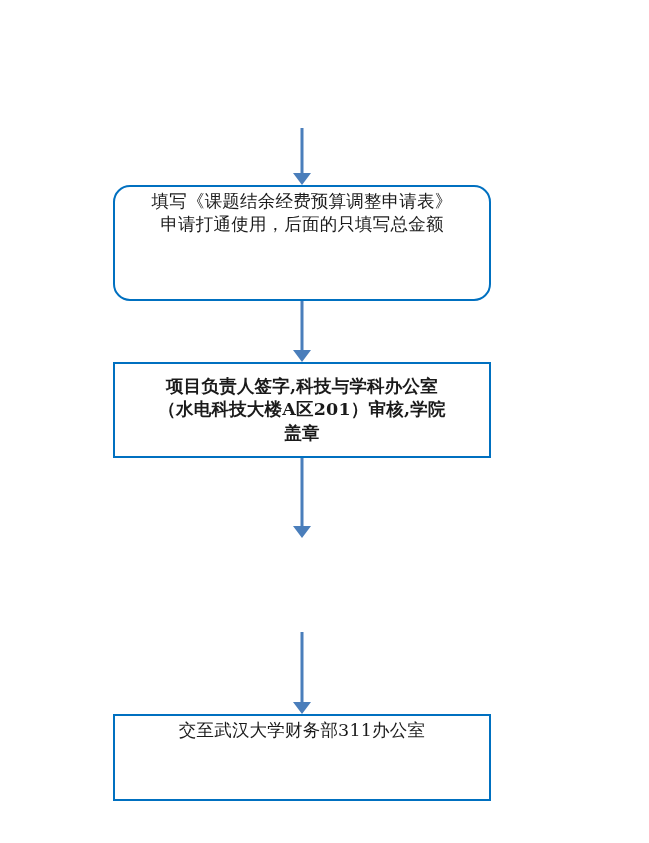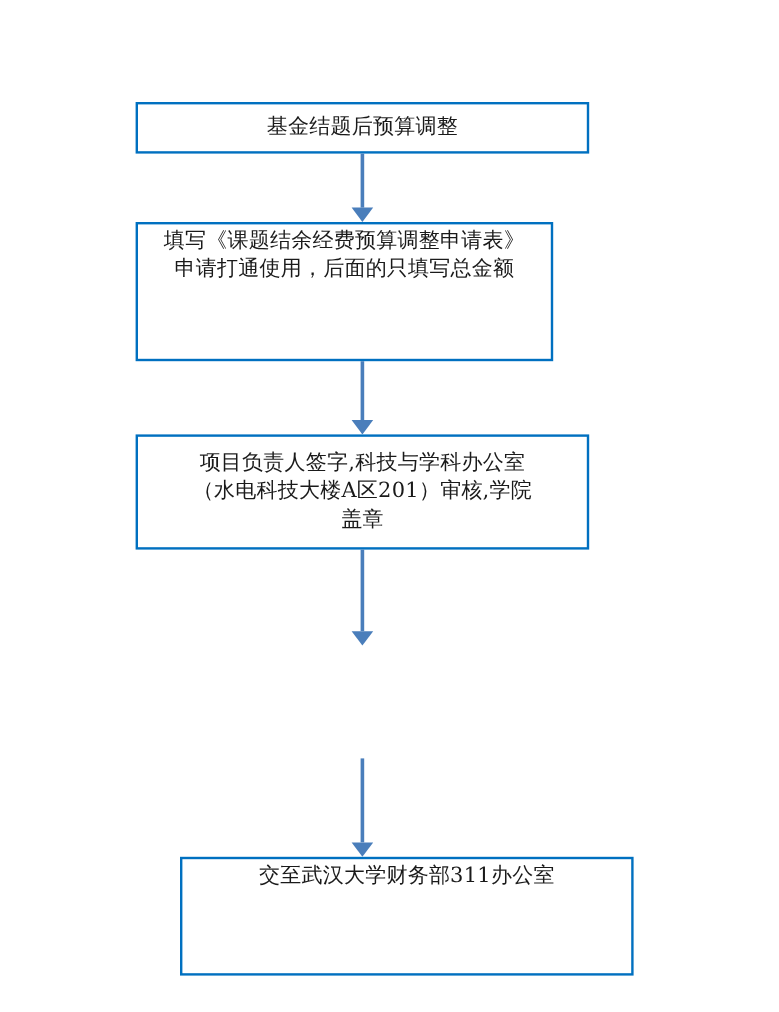--- a/index.html
+++ b/index.html
@@ -66,53 +66,50 @@
     border-left: 9px solid transparent;
     border-right: 9px solid transparent;
     border-top: 12px solid #4A7EBB;
   }
 </style>
 </head>
 <body>
 
 <div id="canvas">
 
-  <div class="node v-center" style="left:113px; top:85px; width:378px; height:43px;">
-    <div class="node-text">基金结题后预算调整</div>
-  </div>
 
   <div class="connector" style="left:302px; top:128px; height:57px;">
     <div class="shaft" style="height:45px;"></div>
     <div class="head"></div>
   </div>
 
-  <div class="node v-top" style="left:113px; top:185px; width:348px; height:116px;">
+  <div class="node v-top" style="left:113px; top:185px; width:378px; height:116px;border-radius:17px;">
     <div class="node-text">填写《课题结余经费预算调整申请表》
 申请打通使用，后面的只填写总金额</div>
   </div>
 
   <div class="connector" style="left:302px; top:301px; height:61px;">
     <div class="shaft" style="height:49px;"></div>
     <div class="head"></div>
   </div>
 
-  <div class="node v-center" style="left:113px; top:362px; width:378px; height:96px;">
+  <div class="node v-center" style="left:113px; top:362px; width:378px; height:96px;font-weight:bold;">
     <div class="node-text">项目负责人签字,科技与学科办公室
 （水电科技大楼A区201）审核,学院
 盖章</div>
   </div>
 
   <div class="connector" style="left:302px; top:458px; height:80px;">
     <div class="shaft" style="height:68px;"></div>
     <div class="head"></div>
   </div>
 
 
   <div class="connector" style="left:302px; top:632px; height:82px;">
     <div class="shaft" style="height:70px;"></div>
     <div class="head"></div>
   </div>
 
-  <div class="node v-top" style="left:113px; top:714px; width:378px; height:99px;margin-left:37px;">
+  <div class="node v-top" style="left:113px; top:714px; width:378px; height:87px;">
     <div class="node-text">交至武汉大学财务部311办公室</div>
   </div>
 
 </div>
 
 </body></html>

